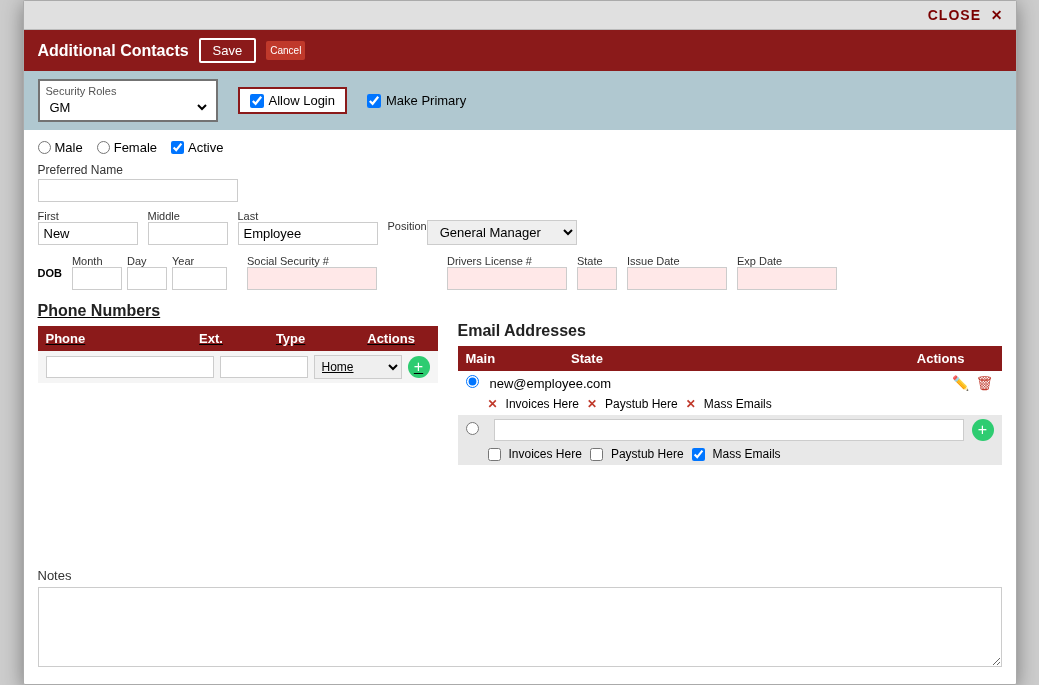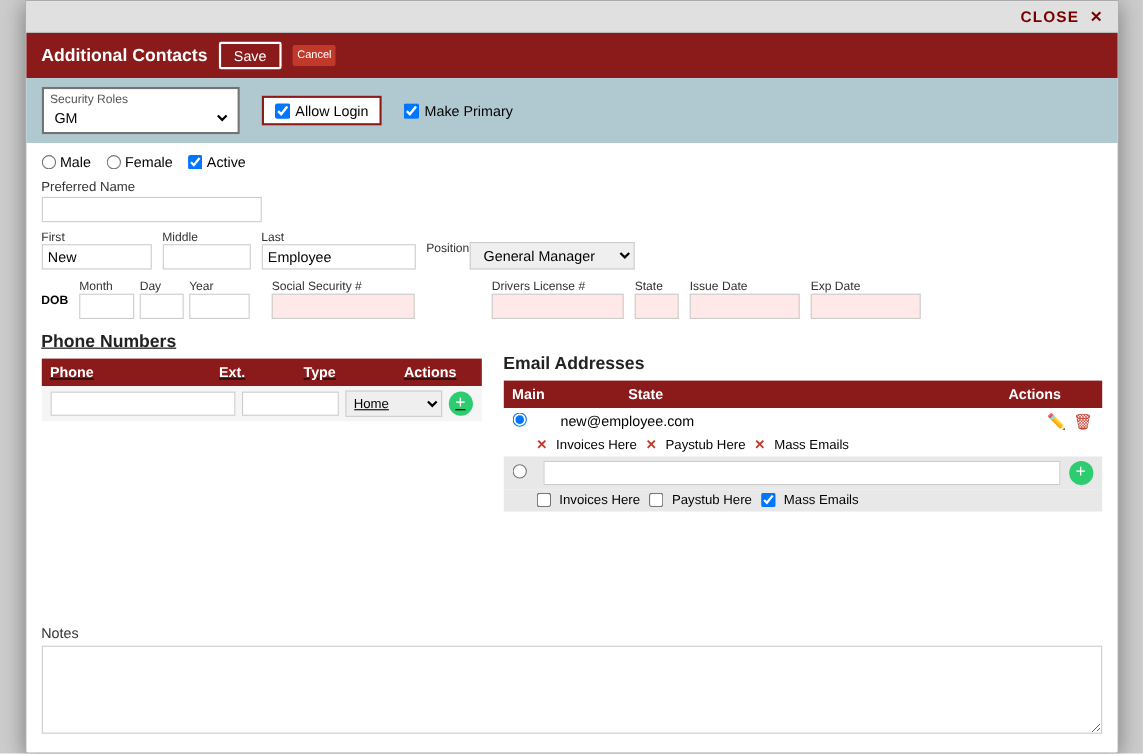--- a/index.html
+++ b/index.html
@@ -274,23 +274,24 @@
       height: 22px;
       font-size: 16px;
       cursor: pointer;
       display: flex;
       align-items: center;
       justify-content: center;
       margin-left: auto;
     }
     .email-row {
       display: flex;
+      align-items: center;
       padding: 4px 8px;
       background: #fff;
-      gap: 24px;
+      gap: 4px;
     }
     .email-row .radio-col { flex: 0 0 20px; }
     .email-row .email-col { flex: 3; font-size: 13px; }
     .email-row .actions-col { flex: 1; display: flex; gap: 6px; justify-content: flex-end; }
     .email-row .edit-icon { color: #888; cursor: pointer; font-size: 14px; }
     .email-row .del-icon { color: #c0392b; cursor: pointer; font-size: 14px; }
     .email-checks {
       display: flex;
       align-items: center;
       gap: 8px;

